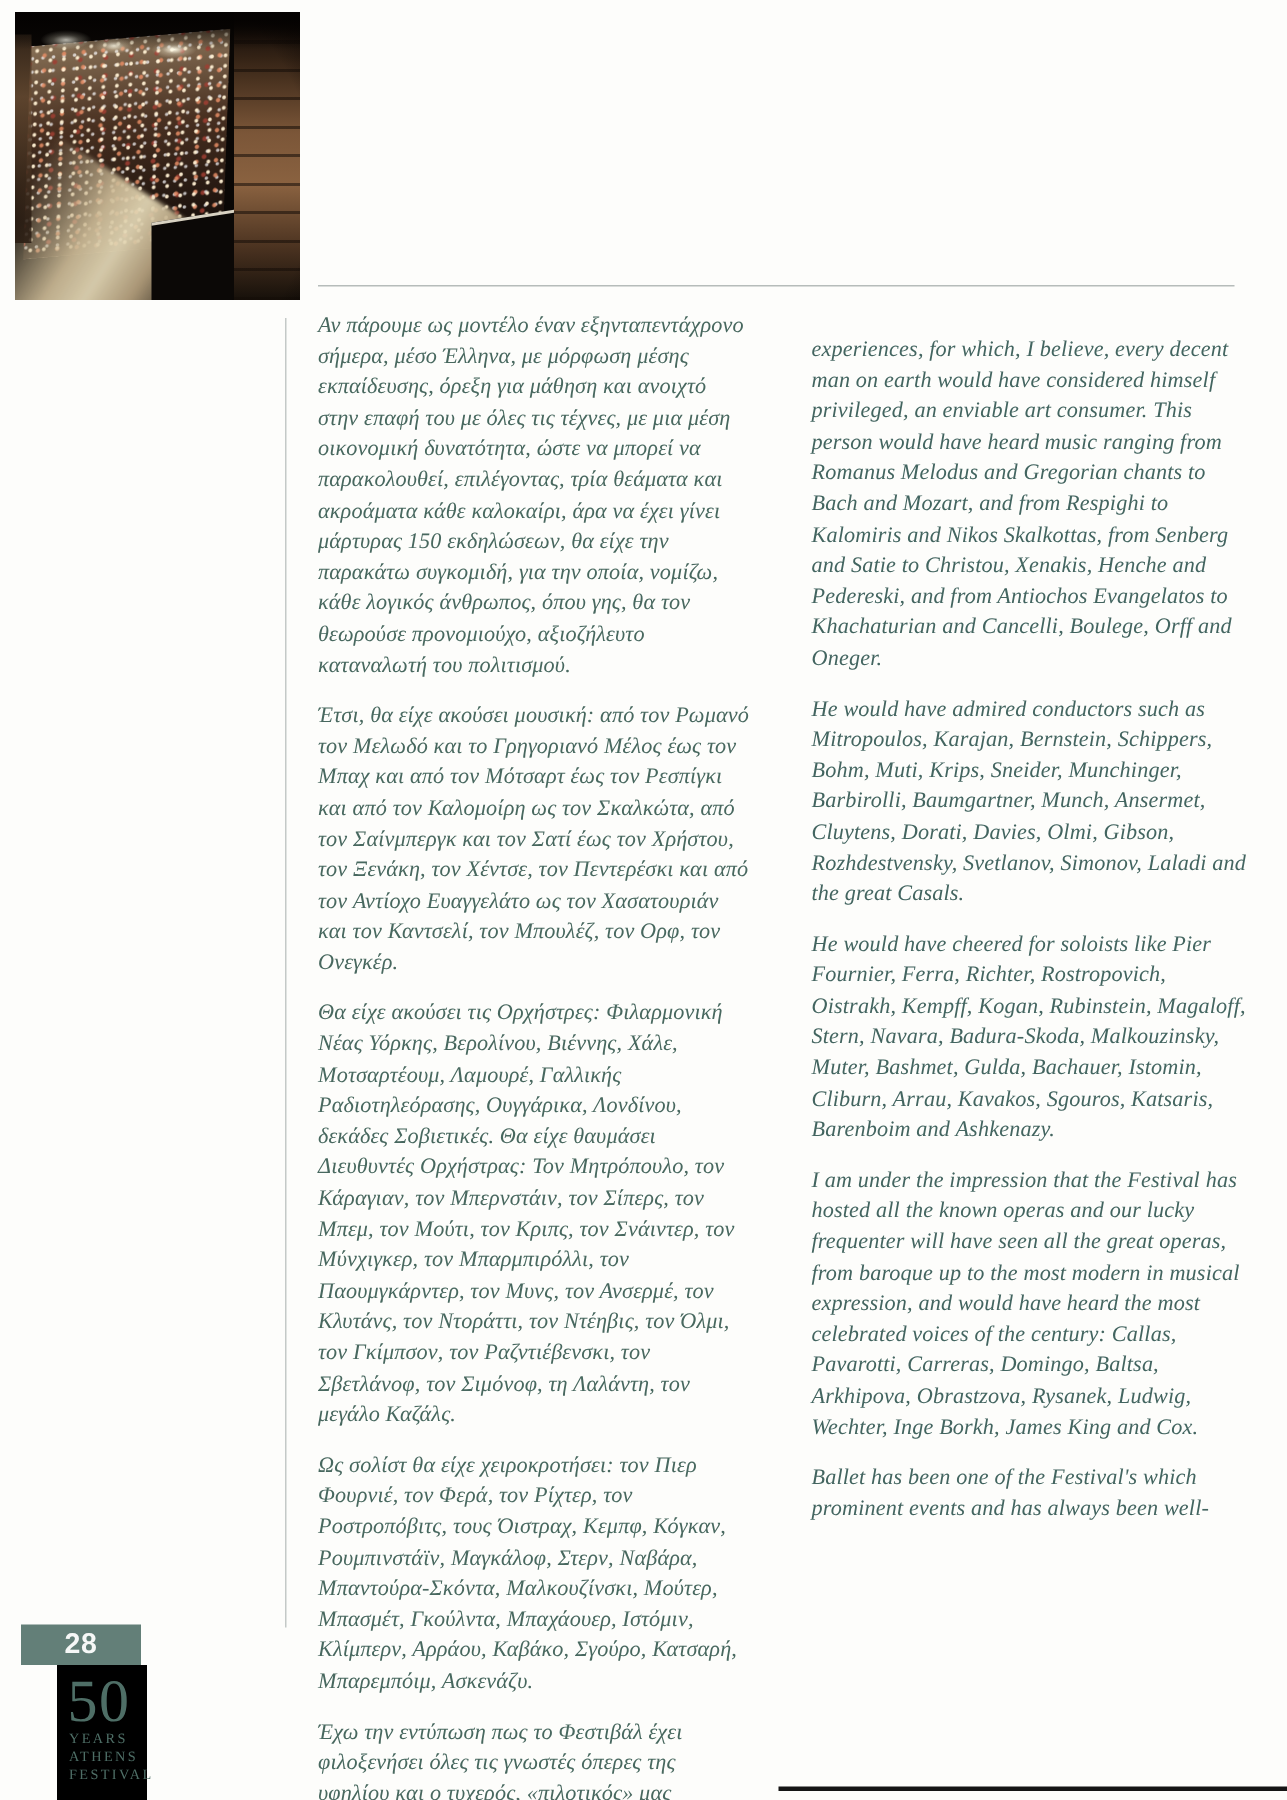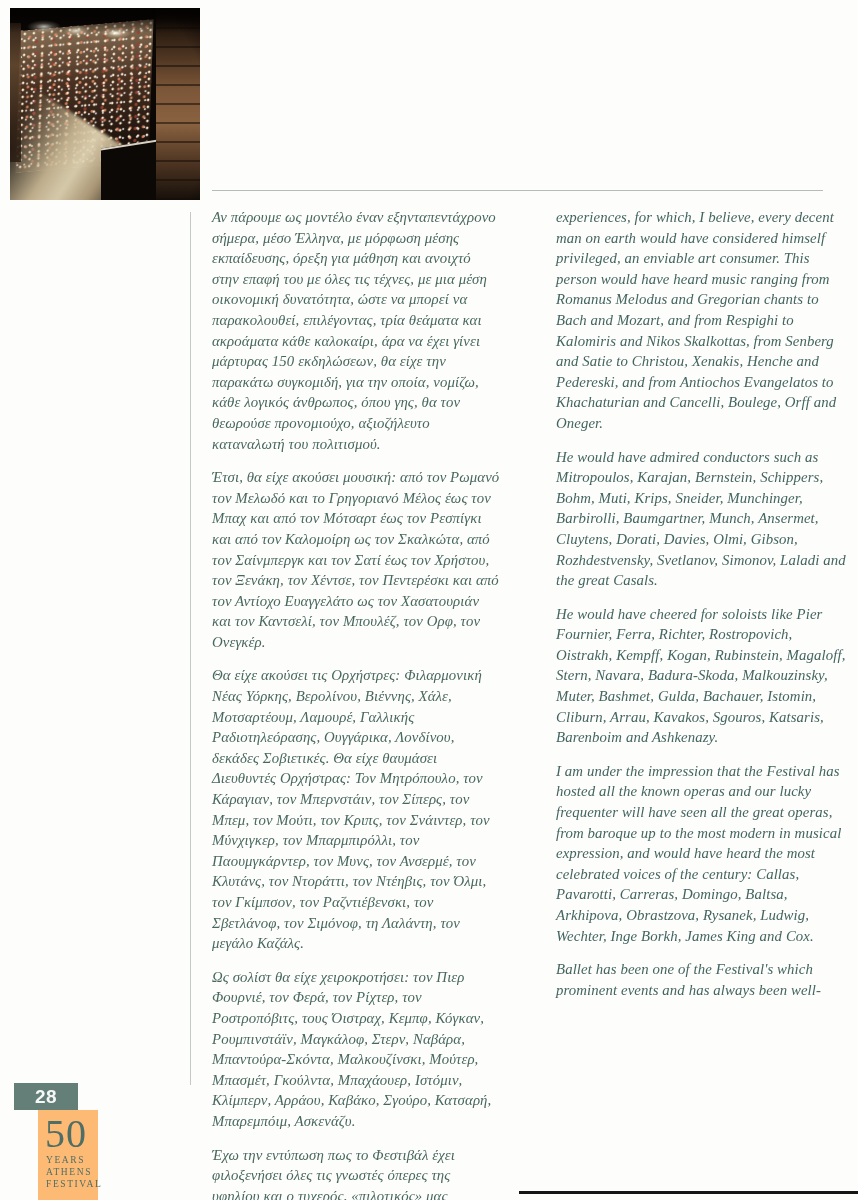--- a/index.html
+++ b/index.html
@@ -57,32 +57,32 @@
 
   
   .rule-top{position:absolute;left:212px;top:190px;width:611px;height:1px;background:#b6bcba;}
   .rule-vert{position:absolute;left:190px;top:212px;width:1px;height:873px;background:#c4c9c7;}
   .rule-bottom{position:absolute;left:519px;top:1191px;width:339px;height:3px;background:#151515;}
 
   
   .col{position:absolute;top:207px;color:#48685f;font-size:14.8px;line-height:20.6px;letter-spacing:.1px;text-align:left;}
   .col p{margin:0 0 13px 0;font-style:italic;}
   .col-left{left:212px;width:288px;}
-  .col-right{left:556px;width:296px;color:#436560;}
+  .col-right{left:541px;width:296px;color:#436560;margin-top:16px;}
 
   
   .pagenum-box{
-    position:absolute;left:14px;top:1083px;width:64px;height:27px;
+    position:absolute;left:14px;top:1083px;width:80px;height:27px;
     background:#637f78;color:#f6f8f7;
     font-family:"Liberation Sans","DejaVu Sans",sans-serif;
     font-size:19px;font-weight:600;text-align:center;line-height:27px;letter-spacing:.5px;
   }
   .logo-box{
     position:absolute;left:38px;top:1110px;width:60px;height:90px;
-    background:#fdba74;color:#4e6e66;padding-top:4px;box-sizing:border-box;
+    background:#000000;color:#4e6e66;padding-top:4px;box-sizing:border-box;
   }
   .logo-number{
     font-family:"Liberation Serif","DejaVu Serif",serif;
     font-size:40px;line-height:40px;font-weight:400;margin-left:7px;letter-spacing:1px;
   }
   .logo-line{
     font-family:Liberation Serif, serif;
     font-size:9.5px;line-height:11px;letter-spacing:1.6px;margin-left:8px;margin-top:1px;
   }
 </style>

